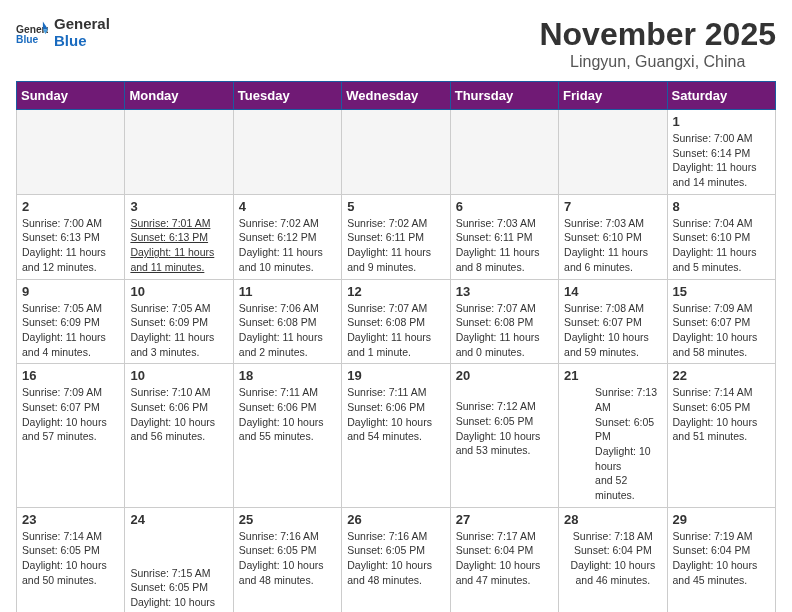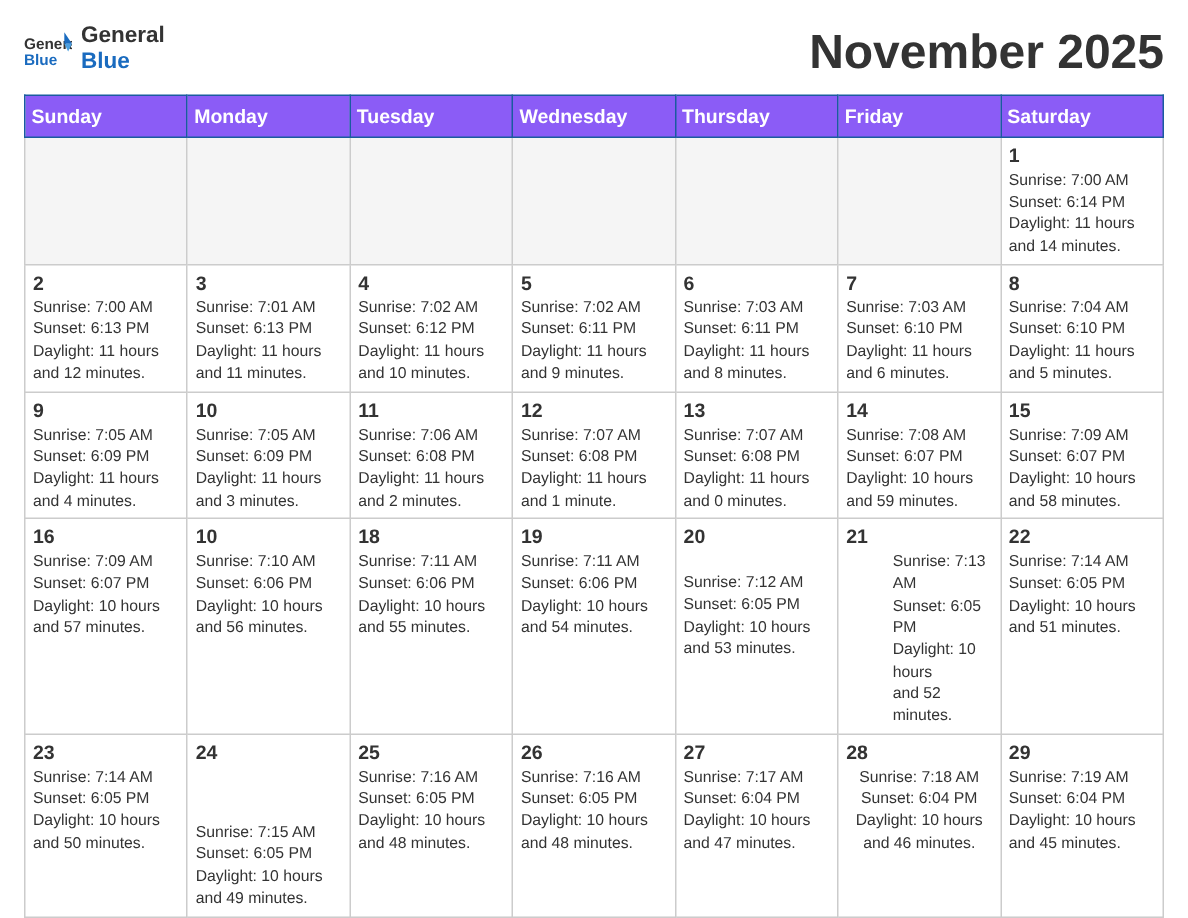--- a/index.html
+++ b/index.html
@@ -36,21 +36,21 @@
     .location {
       font-size: 16px;
       color: #555;
     }
     .calendar {
       width: 100%;
       border-collapse: collapse;
       border: 1px solid #ccc;
     }
     .calendar th {
-      background: #8b5cf6;
+      background: #701a75;
       color: #fff;
       font-size: 13px;
       font-weight: bold;
       padding: 6px 4px;
       text-align: left;
       border: 1px solid #1a5ba0;
     }
     .calendar td {
       width: 108px;
       vertical-align: top;
@@ -90,20 +90,21 @@
       <polygon points="42,2 50,14 42,14" fill="#1a6bbf"></polygon>
       <polygon points="42,14 50,14 46,22" fill="#4ca0e0"></polygon>
     </svg>
     <div style="display:flex;flex-direction:column;line-height:1.1;margin-left:2px;">
       <span style="font-size:15px;font-weight:bold;color:#333;">General</span>
       <span style="font-size:15px;font-weight:bold;color:#1a6bbf;">Blue</span>
     </div>
   </div>
   <div class="title-block">
     <div class="month-title">November 2025</div>
+    <div class="location">Lingyun, Guangxi, China</div>
   </div>
 </div>
 
 <table class="calendar">
   <thead>
     <tr>
     <th>Sunday</th>
         <th>Monday</th>
         <th>Tuesday</th>
         <th>Wednesday</th>
@@ -131,21 +132,21 @@
       <tr>
         <td>
           <div class="day-number">2</div>
           <div class="day-info" style="white-space: pre-line;">Sunrise: 7:00 AM
 Sunset: 6:13 PM
 Daylight: 11 hours
 and 12 minutes.</div>
         </td>
         <td>
           <div class="day-number">3</div>
-          <div class="day-info" style="white-space: pre-line;">Sunrise: 7:01 AM
+          <div class="day-info" style="white-space: pre-line; text-decoration: underline;">Sunrise: 7:01 AM
 Sunset: 6:13 PM
 Daylight: 11 hours
 and 11 minutes.</div>
         </td>
         <td>
           <div class="day-number">4</div>
           <div class="day-info" style="white-space: pre-line;">Sunrise: 7:02 AM
 Sunset: 6:12 PM
 Daylight: 11 hours
 and 10 minutes.</div>

